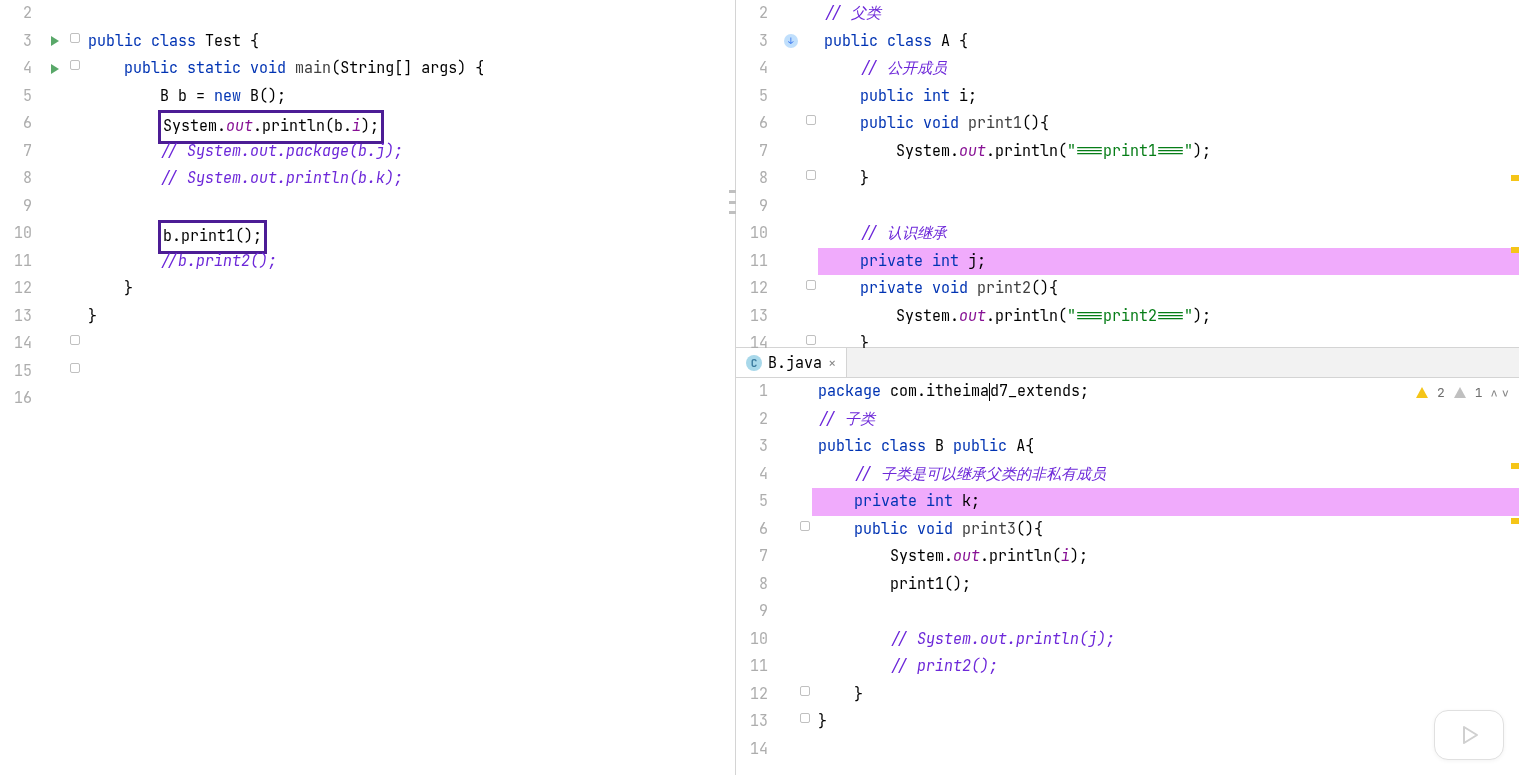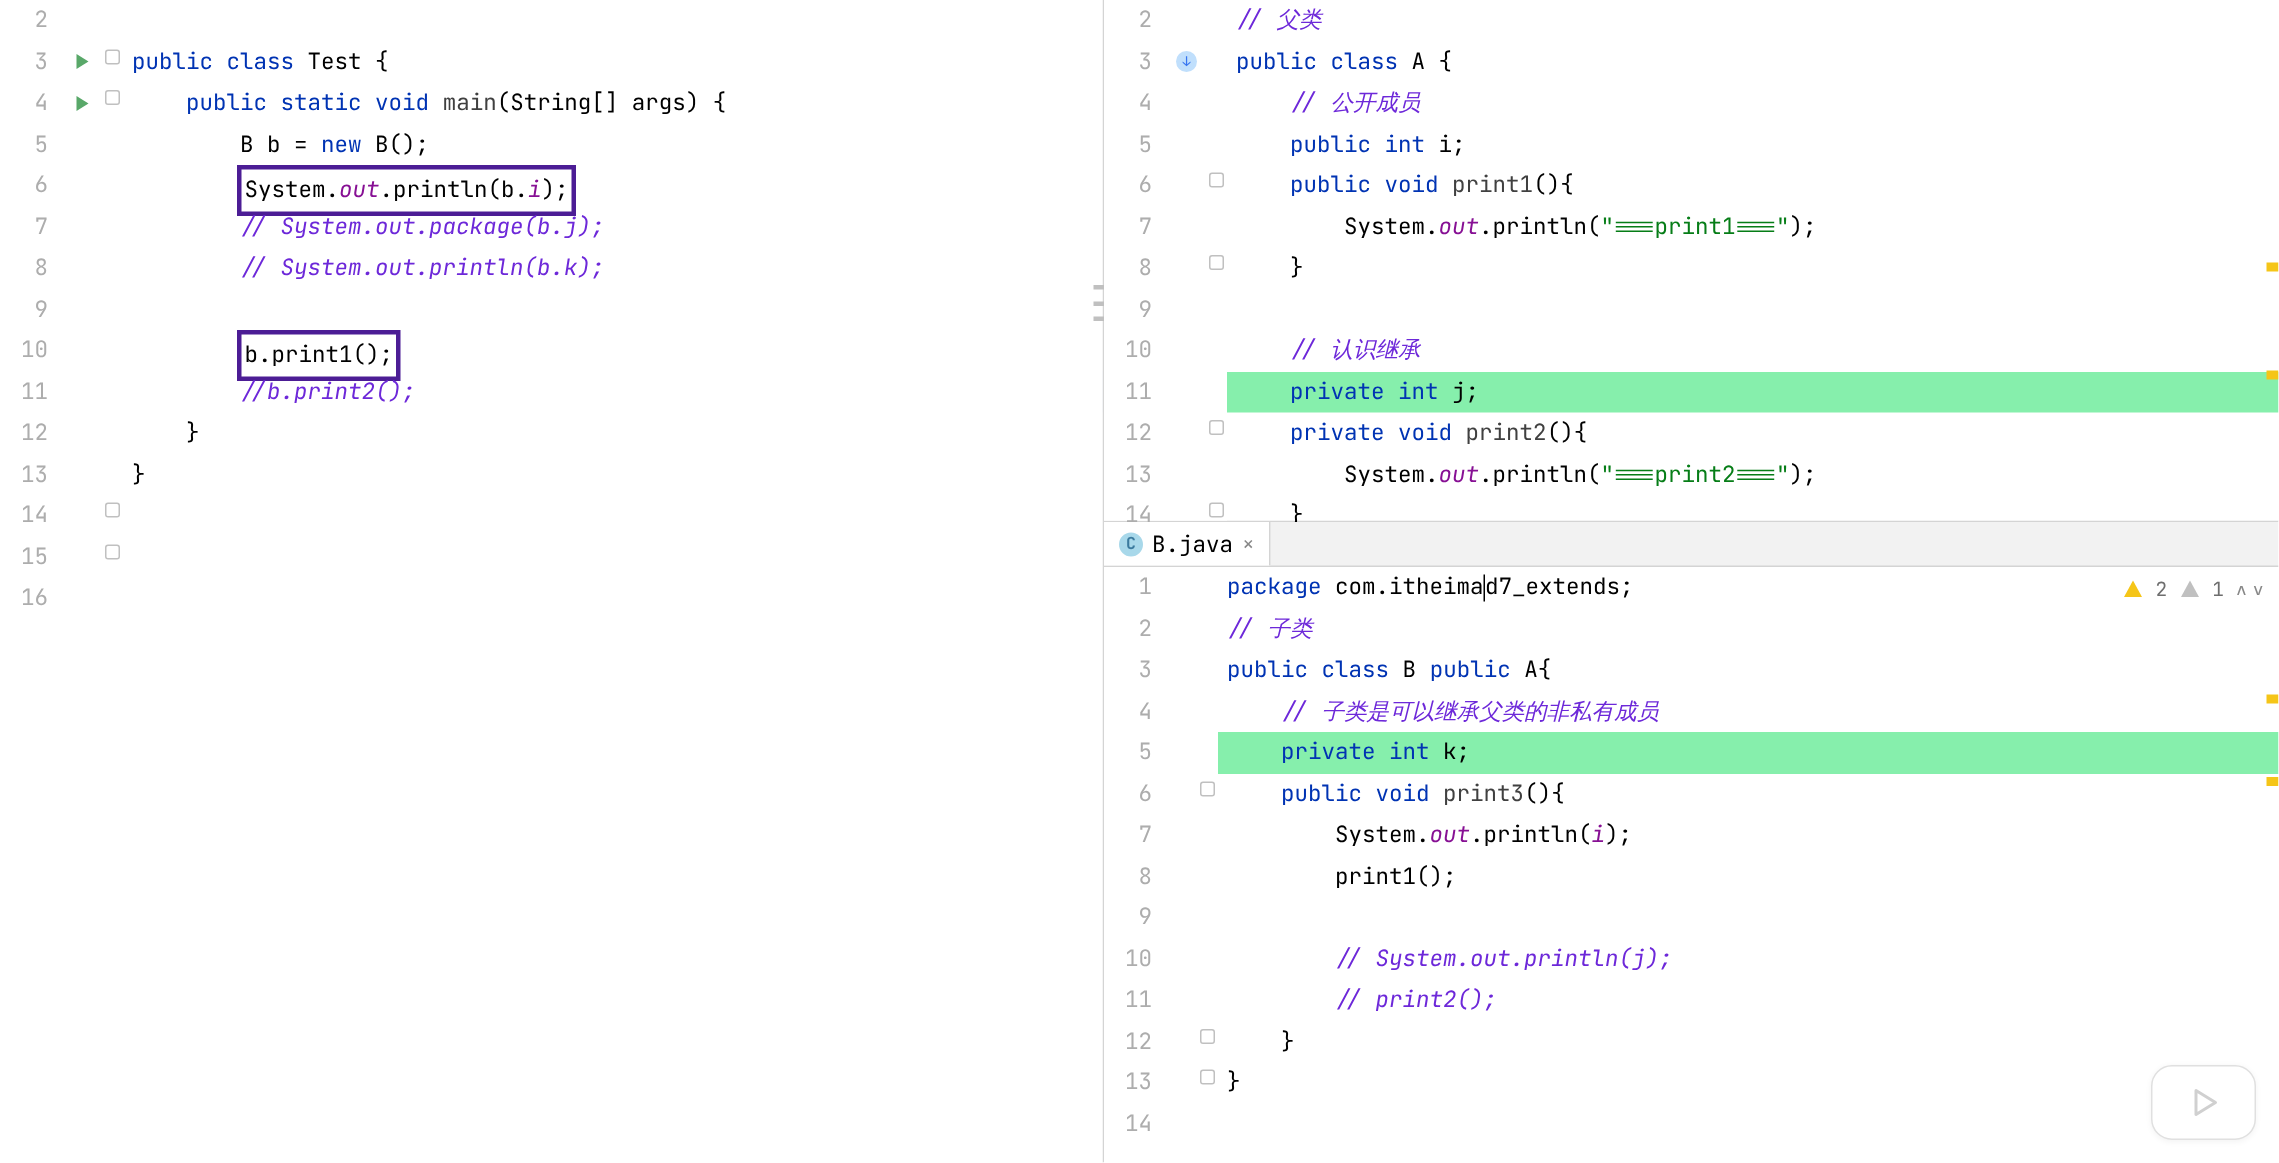--- a/index.html
+++ b/index.html
@@ -13,21 +13,21 @@
 .gutter { display: flex; flex-shrink: 0; background: #fff; }
 .line-numbers { text-align: right; padding-right: 10px; color: #adadad; user-select: none; min-width: 42px; }
 .line-numbers div { height: 27.5px; line-height: 27.5px; }
 .run-icons { width: 26px; }
 .run-icon { height: 27.5px; display: flex; align-items: center; justify-content: center; }
 .run-icon svg { width: 12px; height: 12px; }
 .fold-col { width: 14px; position: relative; }
 .fold-marker { position: absolute; left: 2px; width: 10px; height: 10px; border: 1px solid #c0c0c0; border-radius: 2px; background: #fff; }
 .code-area { flex: 1; position: relative; }
 .code-line { height: 27.5px; line-height: 27.5px; white-space: pre; padding-left: 6px; position: relative; }
-.hl-line { background: #86efac; }
+.hl-line { background: #f0abfc; }
 .hl-active { position: absolute; left: 0; right: 0; background: #e6f0ff; z-index: -1; }
 .kw { color: #0033b3; }
 .str { color: #067d17; }
 .com { color: #6d28d9; font-style: italic; }
 .fld { color: #871094; font-style: italic; }
 .mth { color: #404040; }
 .red-box { border: 3px solid #4c1d95; display: inline-block; padding: 0 2px; margin-left: -2px; }
 .tab-bar { height: 30px; display: flex; align-items: center; border-bottom: 1px solid #d4d4d4; background: #f2f2f2; }
 .tab { display: flex; align-items: center; padding: 0 10px; height: 100%; background: #fff; border-right: 1px solid #d4d4d4; gap: 6px; }
 .tab-icon { width: 16px; height: 16px; background: #a8d8ea; border-radius: 50%; display: flex; align-items: center; justify-content: center; font-size: 11px; color: #3b7a9e; font-weight: bold; }

